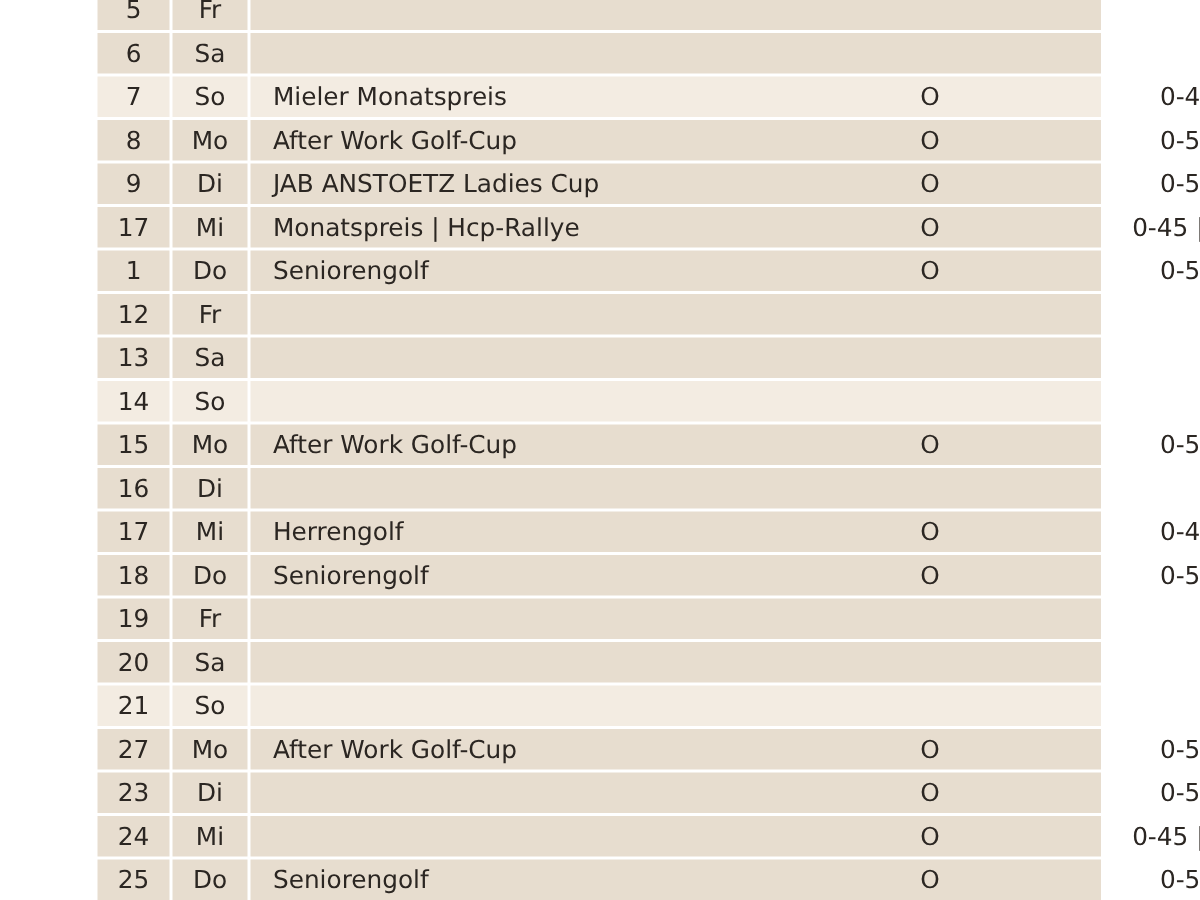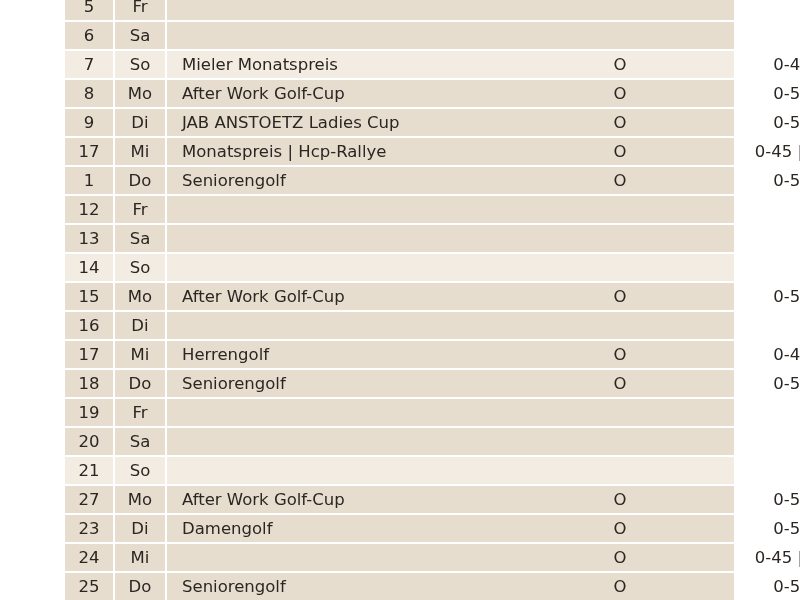--- a/index.html
+++ b/index.html
@@ -318,21 +318,20 @@
     </div>
   </div>
       <div class="row">
     <div class="cell day">
       <span>23</span>
     </div>
     <div class="cell wd">
       <span>Di</span>
     </div>
     <div class="cell main">
-      <span class="event">Damengolf</span>
       <span class="open">O</span>
       <span class="hcp">0-54</span>
     </div>
   </div>
       <div class="row">
     <div class="cell day">
       <span>24</span>
     </div>
     <div class="cell wd">
       <span>Mi</span>

